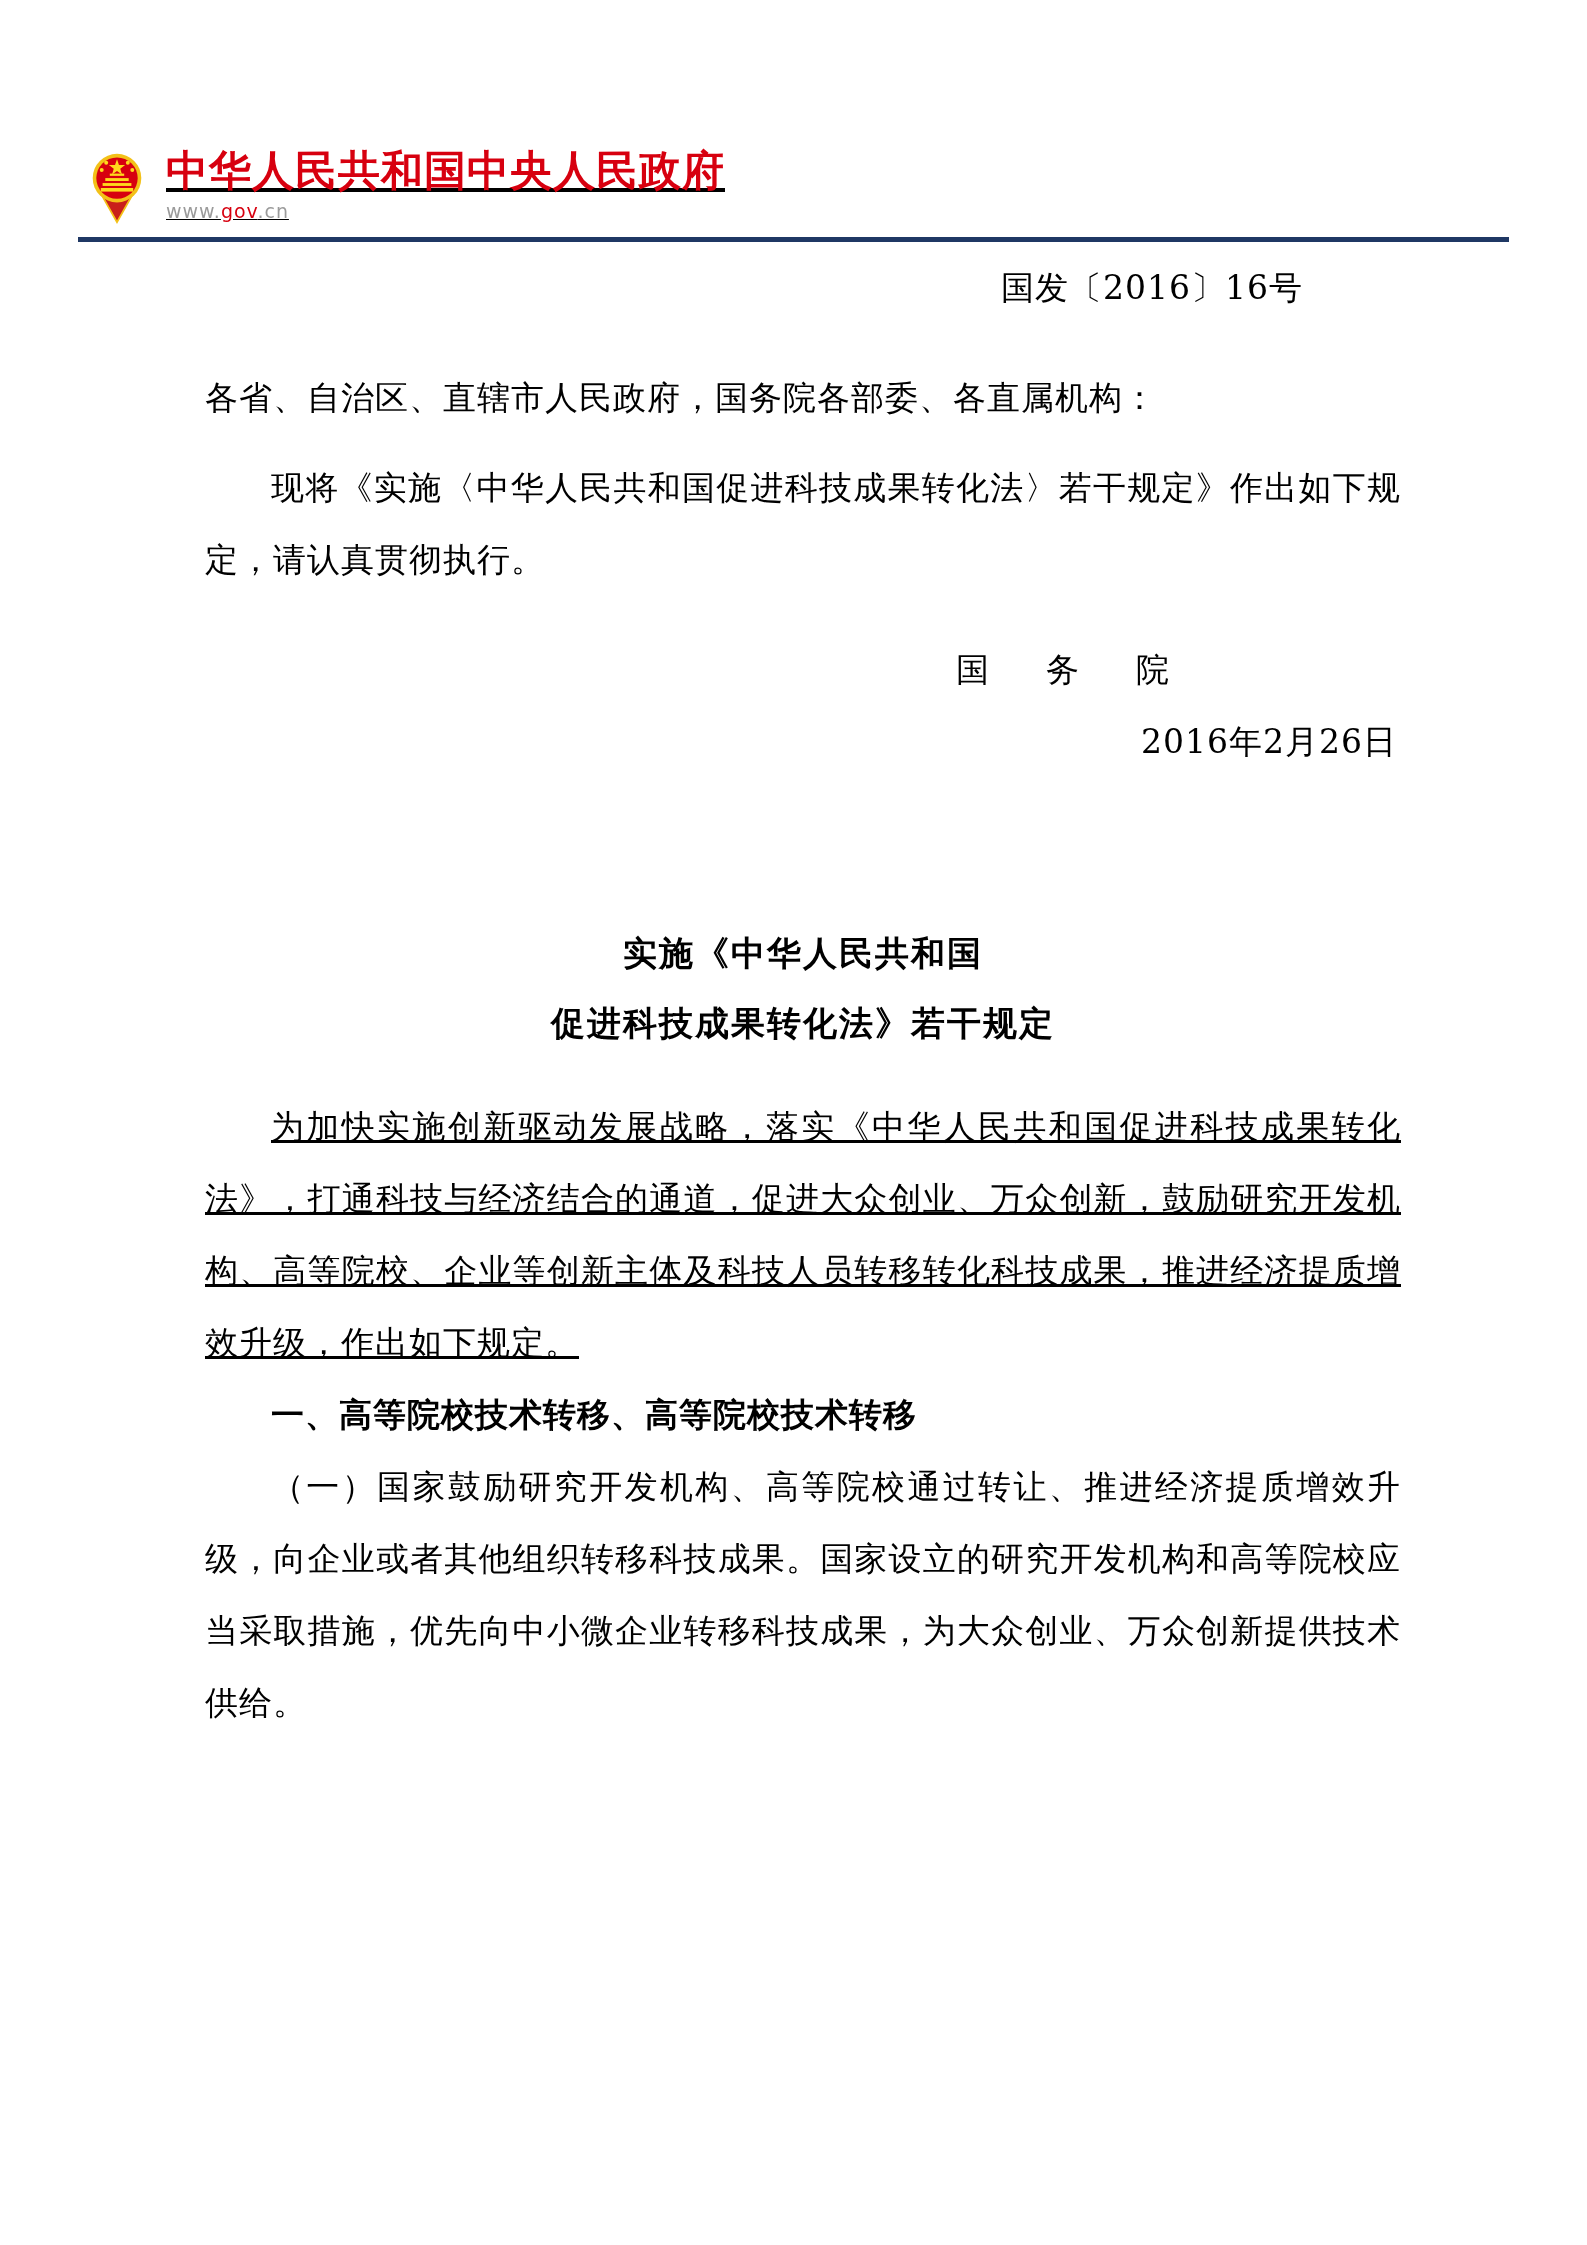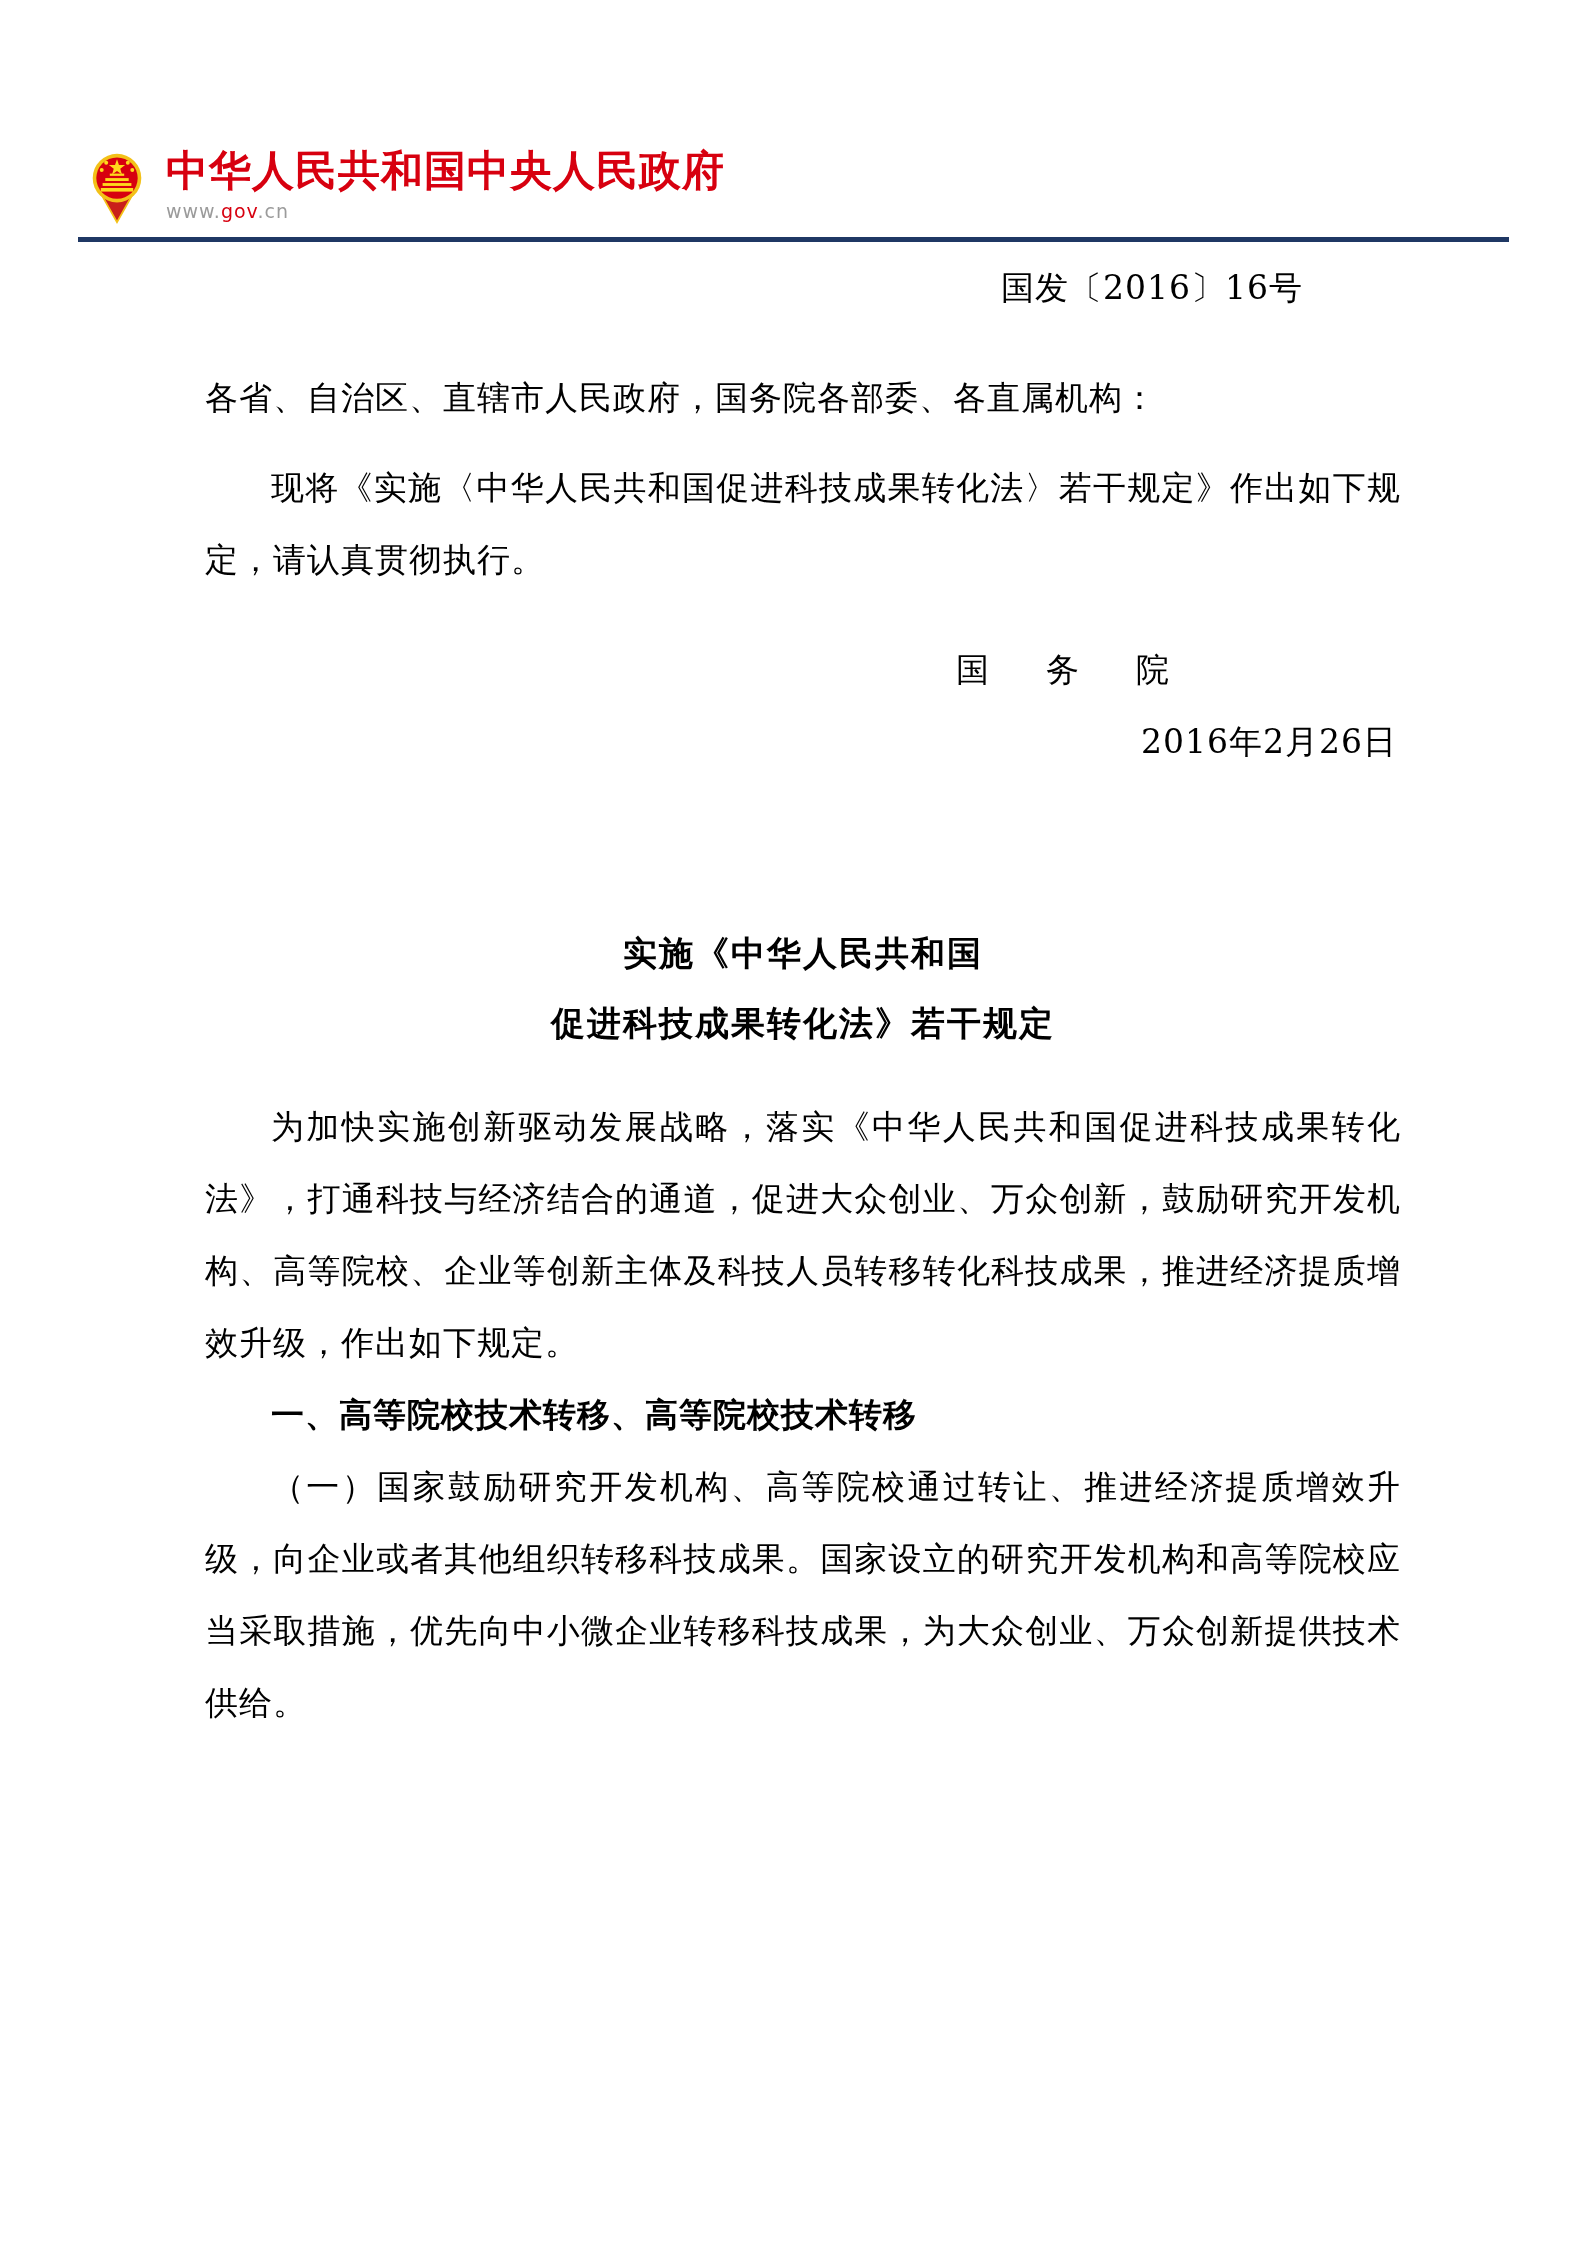--- a/index.html
+++ b/index.html
@@ -7,21 +7,21 @@
   .page {
     position:relative;
     width:1587px;
     min-height:2245px;
     margin:0 auto;
     background:#ffffff;
     font-family:"DejaVu Serif","Liberation Serif",serif;
     color:#000000;
   }
   
-  .site-header { padding-top:148px; }
+  .site-header { padding-top:148px;text-decoration:underline; }
   .brand {
     display:flex;
     align-items:flex-start;
     margin-left:90px;
     text-decoration:none;
     cursor:pointer;
   }
   .emblem { width:54px; height:80px; margin-right:22px; flex:none; }
   .brand-text { display:flex; flex-direction:column; }
   .site-name {
@@ -84,21 +84,21 @@
     text-align:right;
     padding-right:220px;
     letter-spacing:12px;
     line-height:72px;
   }
   .sign-date {
     text-align:right;
     padding-right:4px;
     line-height:72px;
   }
-  .intro { margin-top:33px; }
+  .intro { margin-top:33px;text-decoration:underline; }
 </style>
 </head>
 <body>
 
 <div class="page">
 
   <header class="site-header">
     <a class="brand">
       <span class="emblem">
         <svg viewBox="0 0 60 80" width="54" height="80" xmlns="http://www.w3.org/2000/svg">

